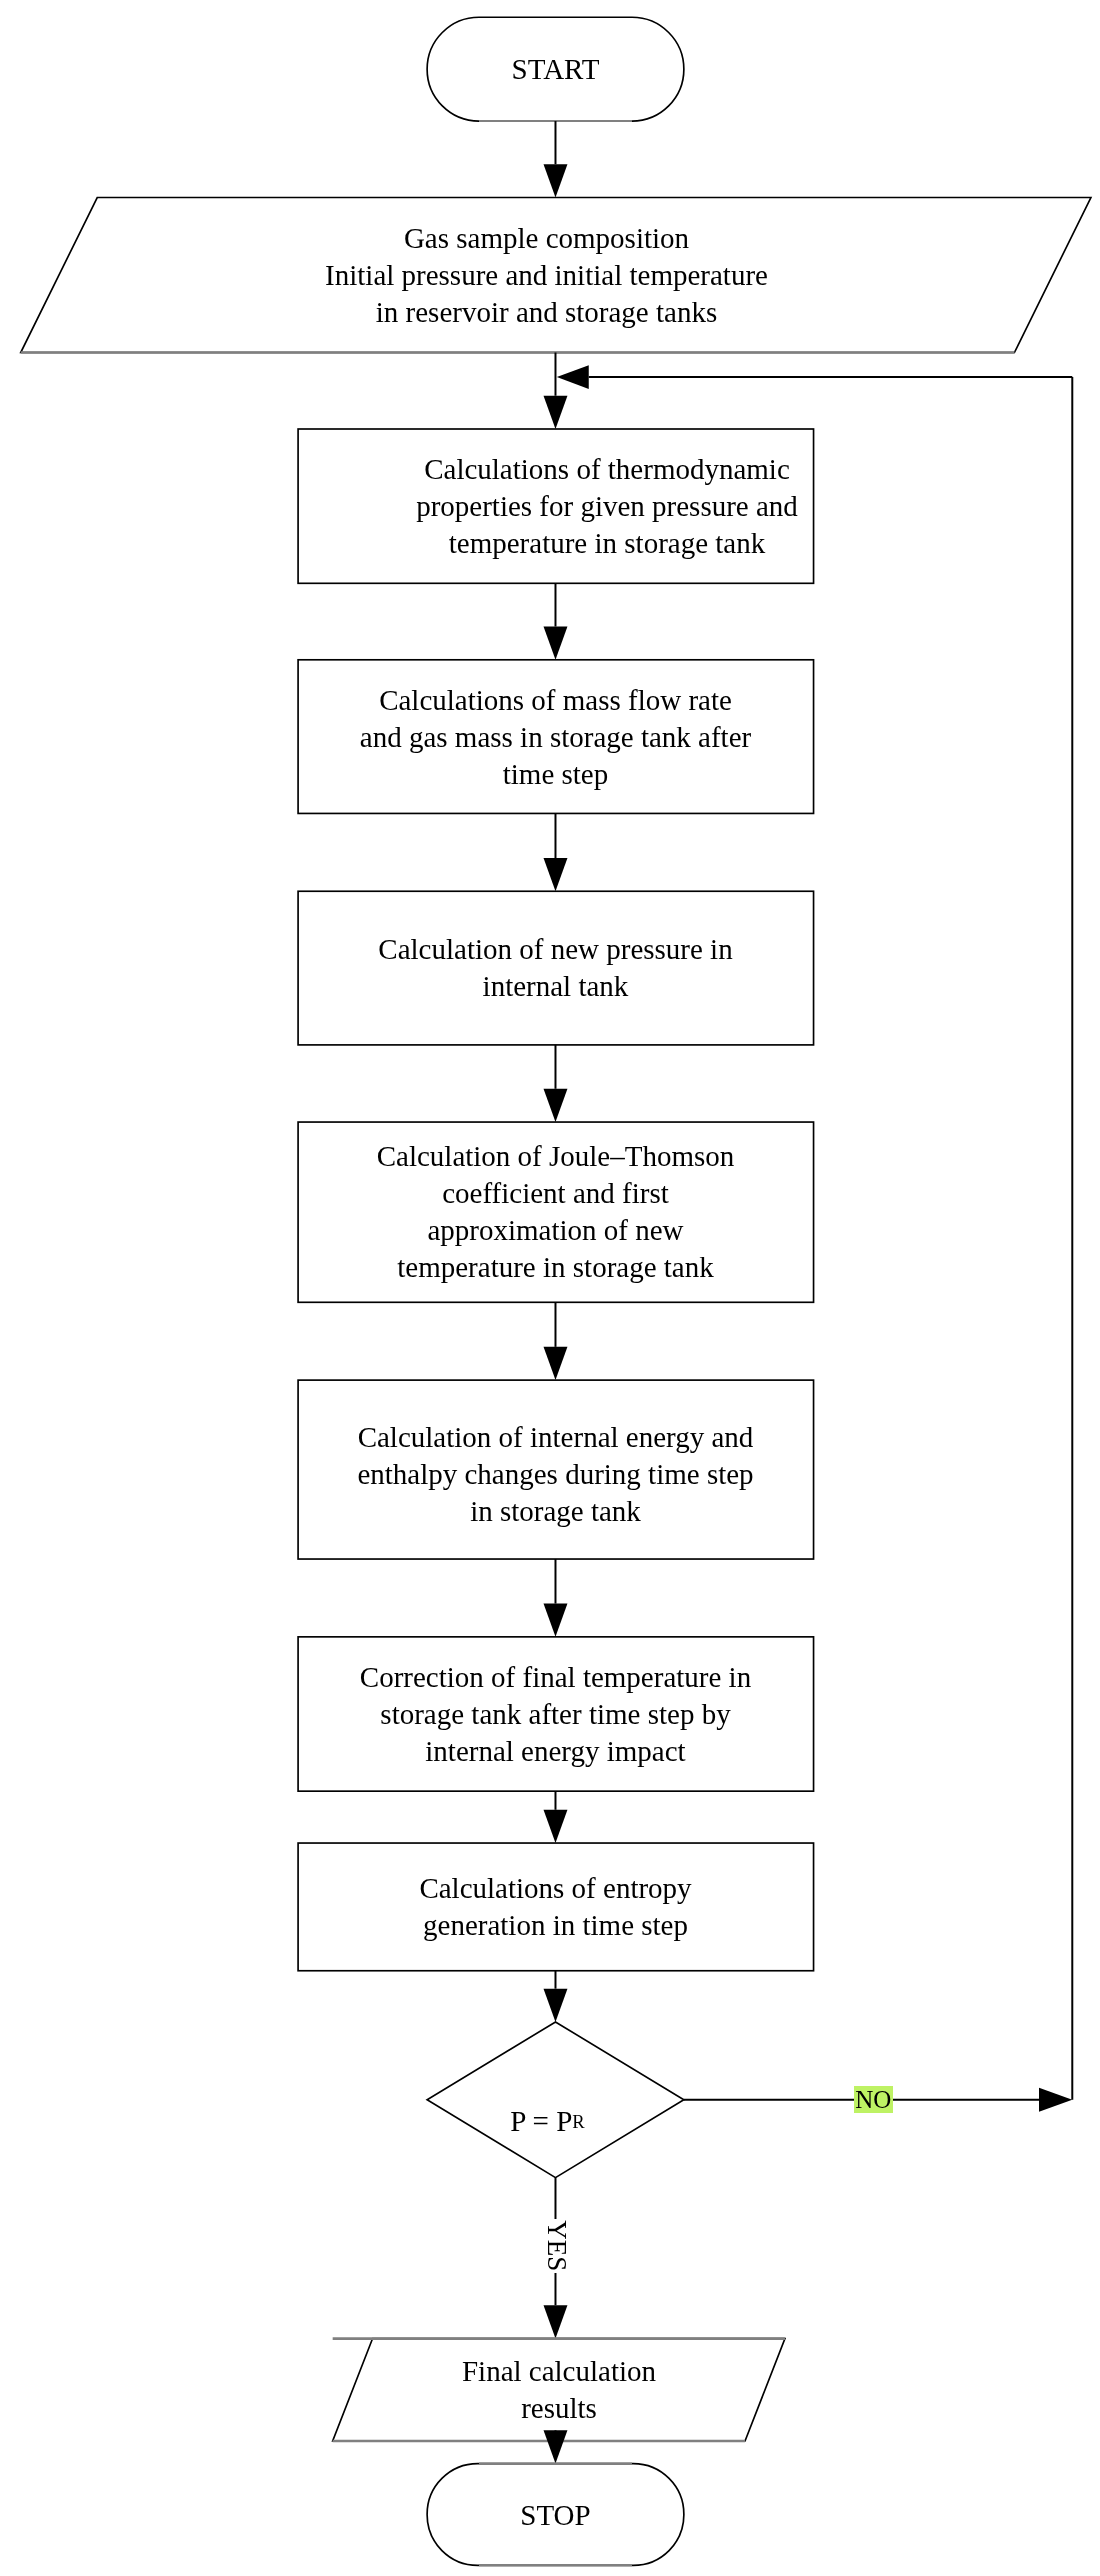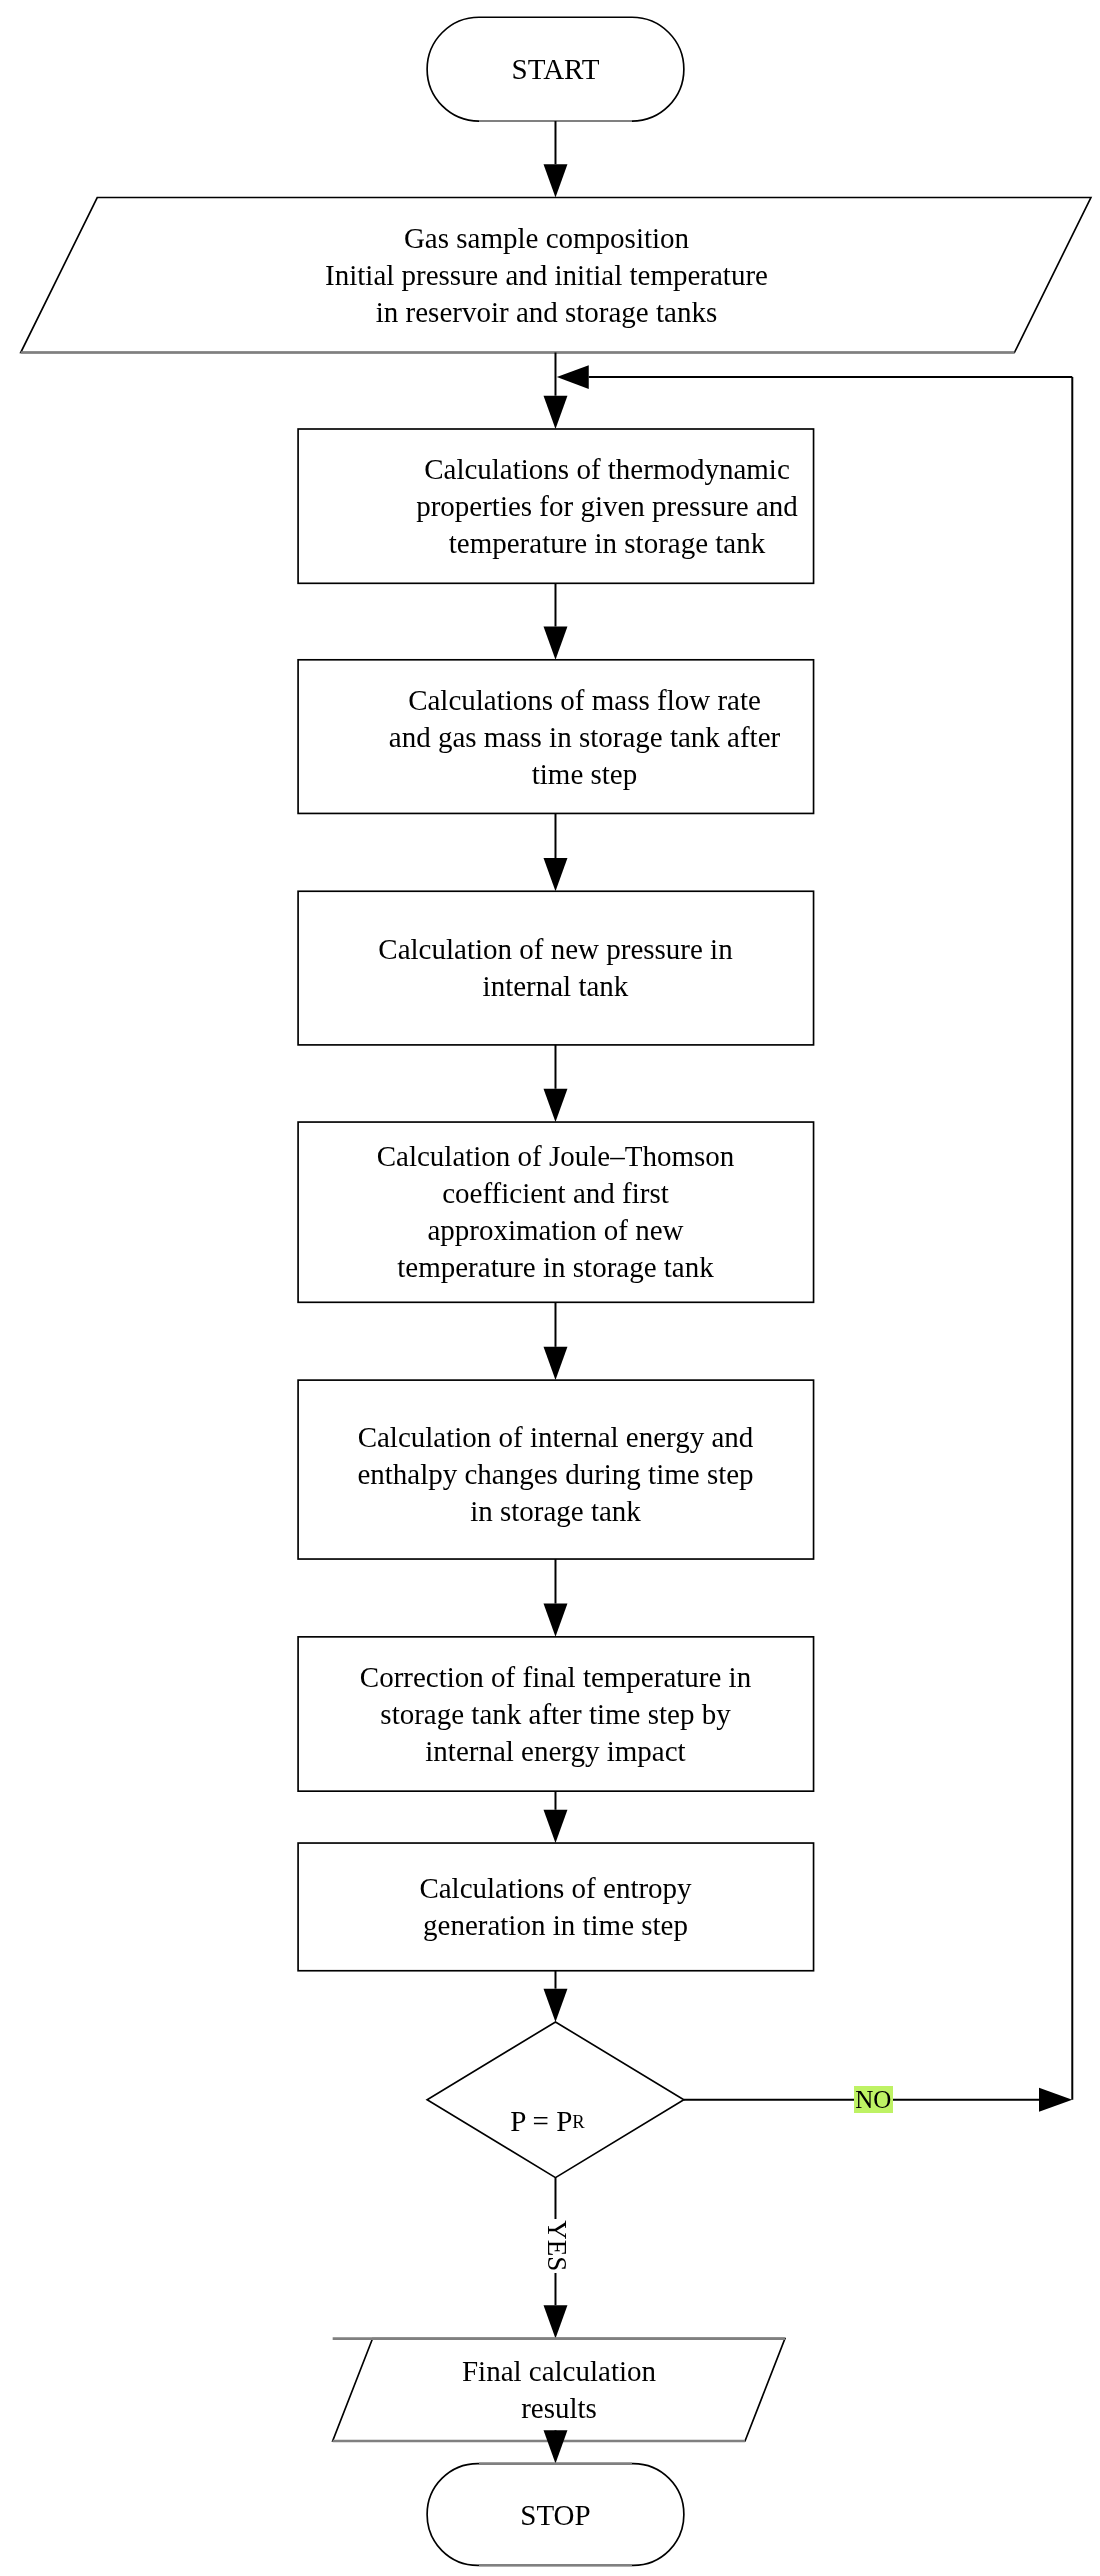--- a/index.html
+++ b/index.html
@@ -113,21 +113,21 @@
 
 <div class="node-text" style="left:427px; top:17.3px; width:257px; height:104px;">START</div>
 
 <div class="node-text" style="left:88px; top:198px; width:917px; height:155px;">Gas sample composition
 Initial pressure and initial temperature
 in reservoir and storage tanks</div>
 
 <div class="node-text" style="left:298px; top:429px; width:618px; height:154px;">Calculations of thermodynamic
 properties for given pressure and
 temperature in storage tank</div>
-<div class="node-text" style="left:298px; top:660px; width:515px; height:154px;margin-left:29px;">Calculations of mass flow rate
+<div class="node-text" style="left:298px; top:660px; width:515px; height:154px;">Calculations of mass flow rate
 and gas mass in storage tank  after
 time step</div>
 <div class="node-text" style="left:298px; top:891px; width:515px; height:154px;">Calculation of new pressure in
 internal tank</div>
 <div class="node-text" style="left:298px; top:1122px; width:515px; height:180px;border-radius:18px;">Calculation of Joule–Thomson
 coefficient and first
 approximation of new
 temperature in storage tank</div>
 <div class="node-text" style="left:298px; top:1380px; width:515px; height:189px;">Calculation of internal energy and
 enthalpy changes during time step

